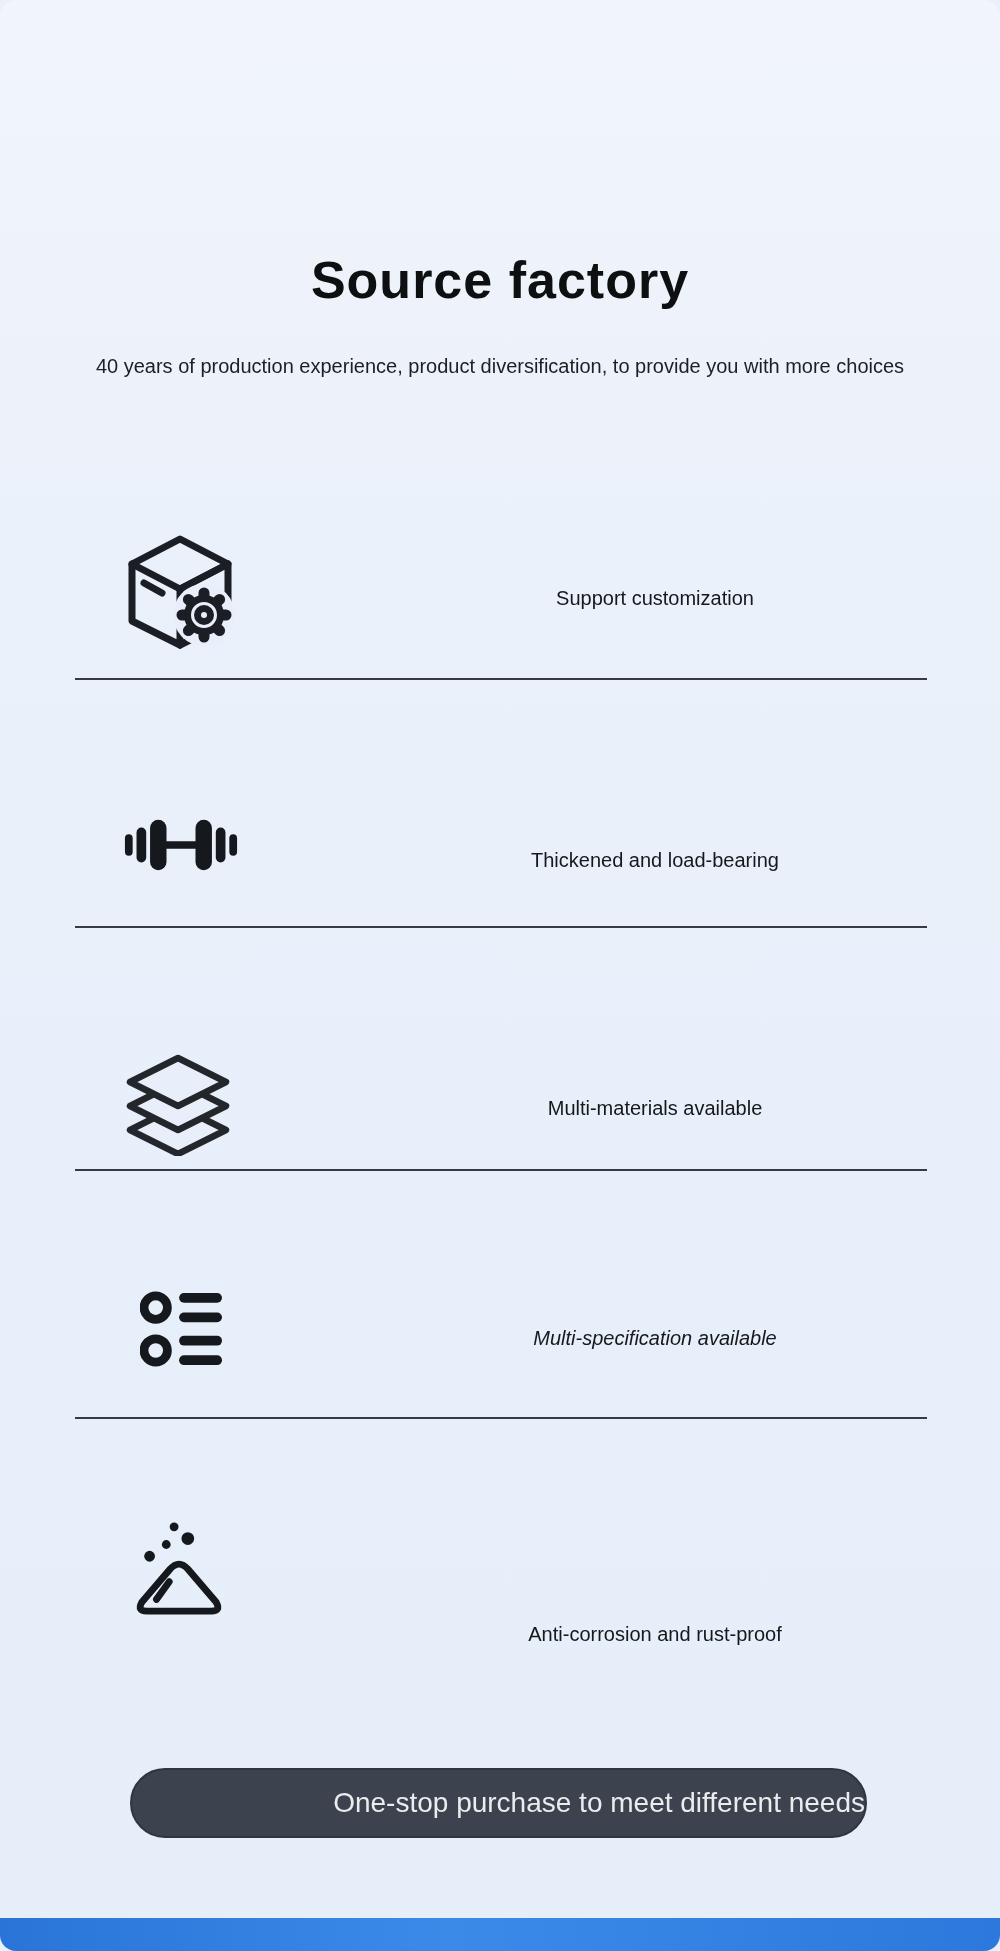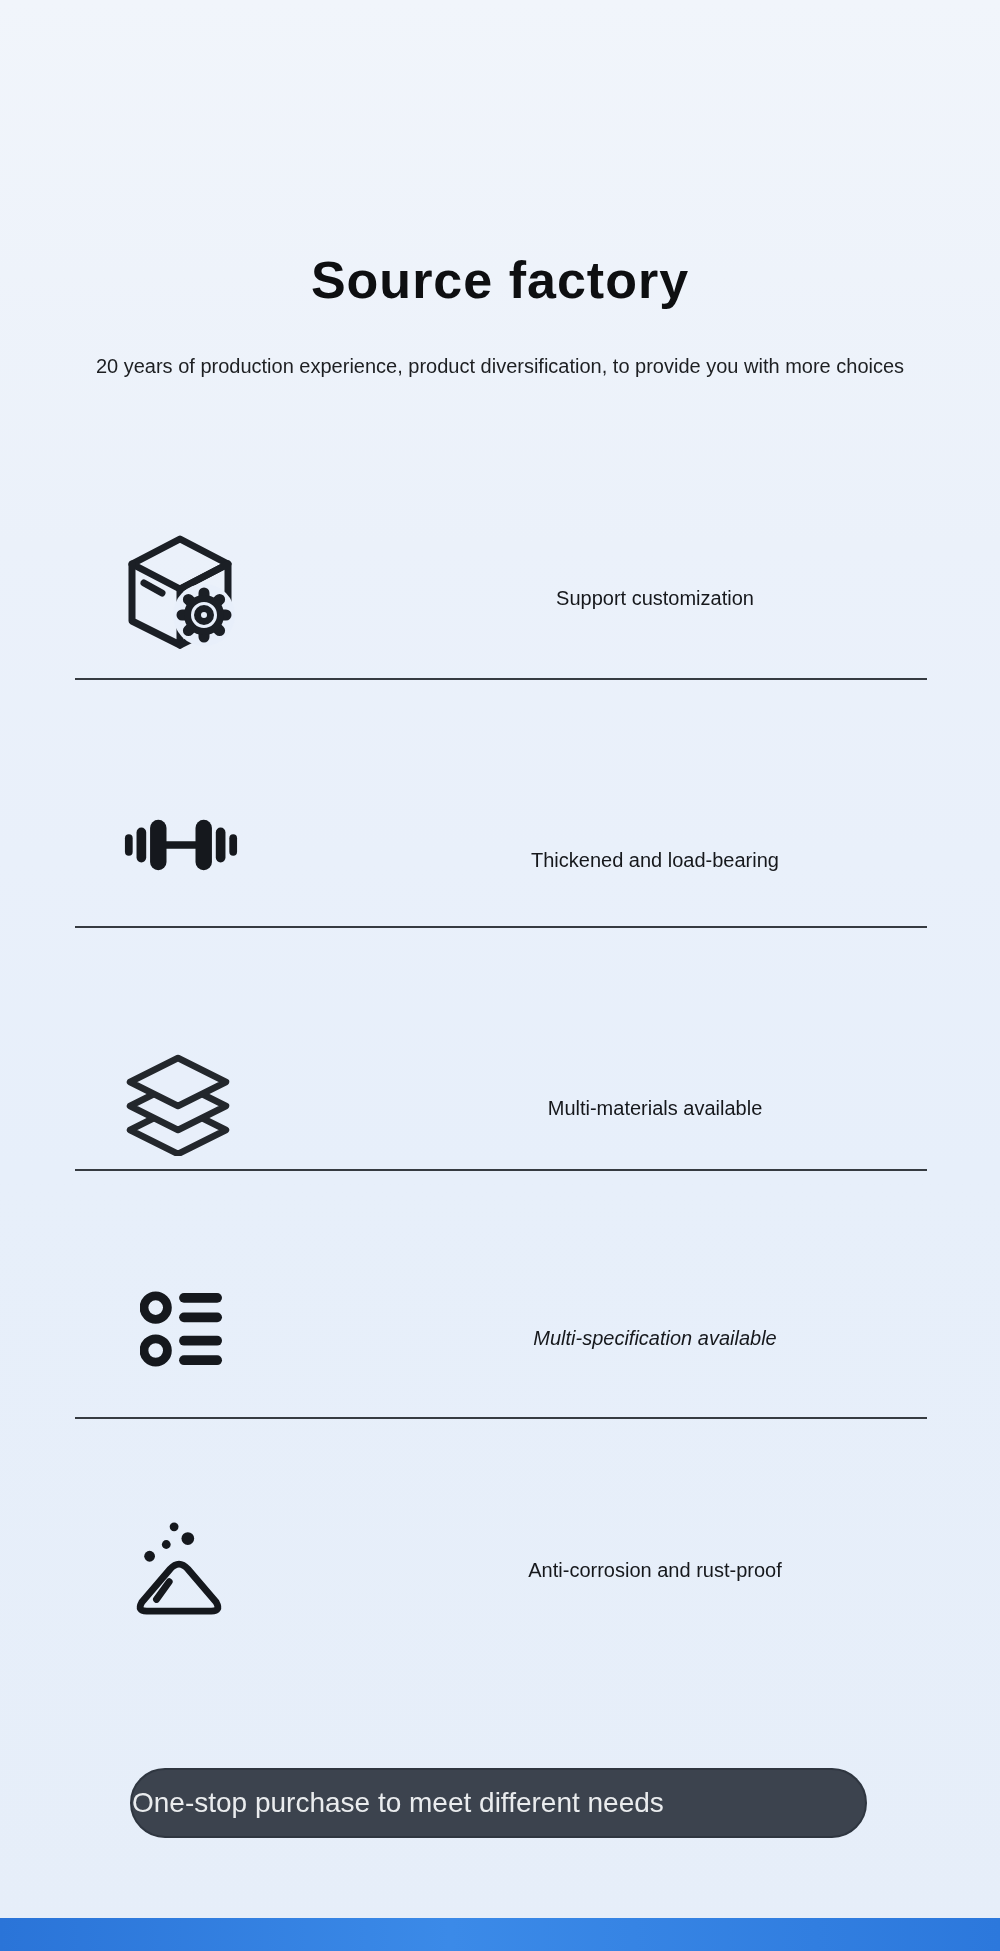--- a/index.html
+++ b/index.html
@@ -7,20 +7,21 @@
     font-family: "Liberation Sans", sans-serif;
     background: #e9f0fa;
   }
   .canvas {
     position: relative;
     width: 1000px;
     height: 1951px;
     margin: 0 auto;
     overflow: hidden;
     background: linear-gradient(180deg, #f1f5fb 0%, #ebf1fa 28%, #e7effa 60%, #e6eef9 100%);
+    border-radius: 16px;
   }
   .page-title {
     position: absolute;
     top: 250px; left: 0; width: 100%;
     text-align: center;
     font-size: 52px;
     font-weight: 700;
     color: #0e0f11;
     letter-spacing: 1px;
   }
@@ -56,40 +57,40 @@
     top: 1768px;
     width: 737px;
     height: 70px;
     box-sizing: border-box;
     background: #3c434e;
     border: 2px solid #2f3640;
     border-radius: 36px;
     color: #eaecee;
     font-size: 28px;
     line-height: 66px;
-    text-align: left;
+    text-align: right;
     cursor: pointer;
   }
   .bottom-accent-bar {
     position: absolute;
     left: 0;
     top: 1918px;
     width: 100%;
     height: 33px;
     background: linear-gradient(90deg, #2a74d8 0%, #3b8ae8 45%, #2c78dc 100%);
   }
   svg { display: block; }
 </style>
 </head>
 <body>
 
 <div class="canvas">
 
   <div class="page-title">Source factory</div>
-  <div class="page-subtitle">20 years of production experience, product diversification, to provide you with more choices</div>
+  <div class="page-subtitle">40 years of production experience, product diversification, to provide you with more choices</div>
 
   <div>
     <div class="feature-icon" style="left:122px; top:533px;">
       <svg width="116" height="116" viewBox="0 0 116 116" fill="none">
         <g stroke="#1b1f25" stroke-width="7" stroke-linejoin="round" stroke-linecap="round">
           <polygon points="58,6 106,31 58,56 10,31"></polygon>
           <path d="M10 31 L10 88 L58 112 L58 56"></path>
           <path d="M58 56 L106 31 L106 88 L58 112"></path>
           <path d="M22 50 L40 60"></path>
         </g>
@@ -163,20 +164,20 @@
         <path d="M 17 93 Q 7 93 12 84 L 41 50 Q 50 40 59 50 L 88 84 Q 93 93 83 93 Z" fill="none" stroke="#15181d" stroke-width="7" stroke-linejoin="round"></path>
         <line x1="27" y1="81" x2="40" y2="63" stroke="#15181d" stroke-width="7" stroke-linecap="round"></line>
         <g fill="#15181d">
           <circle cx="45" cy="7" r="4.5"></circle>
           <circle cx="59" cy="19" r="6.5"></circle>
           <circle cx="37" cy="25" r="4.5"></circle>
           <circle cx="20" cy="37" r="5.5"></circle>
         </g>
       </svg>
     </div>
-    <div class="feature-label" style="top:1548px;">Anti-corrosion and rust-proof</div>
+    <div class="feature-label" style="top:1612px;">Anti-corrosion and rust-proof</div>
   </div>
 
   <div class="cta-button">One-stop purchase to meet different needs</div>
 
   <div class="bottom-accent-bar"></div>
 
 </div>
 
 </body></html>

